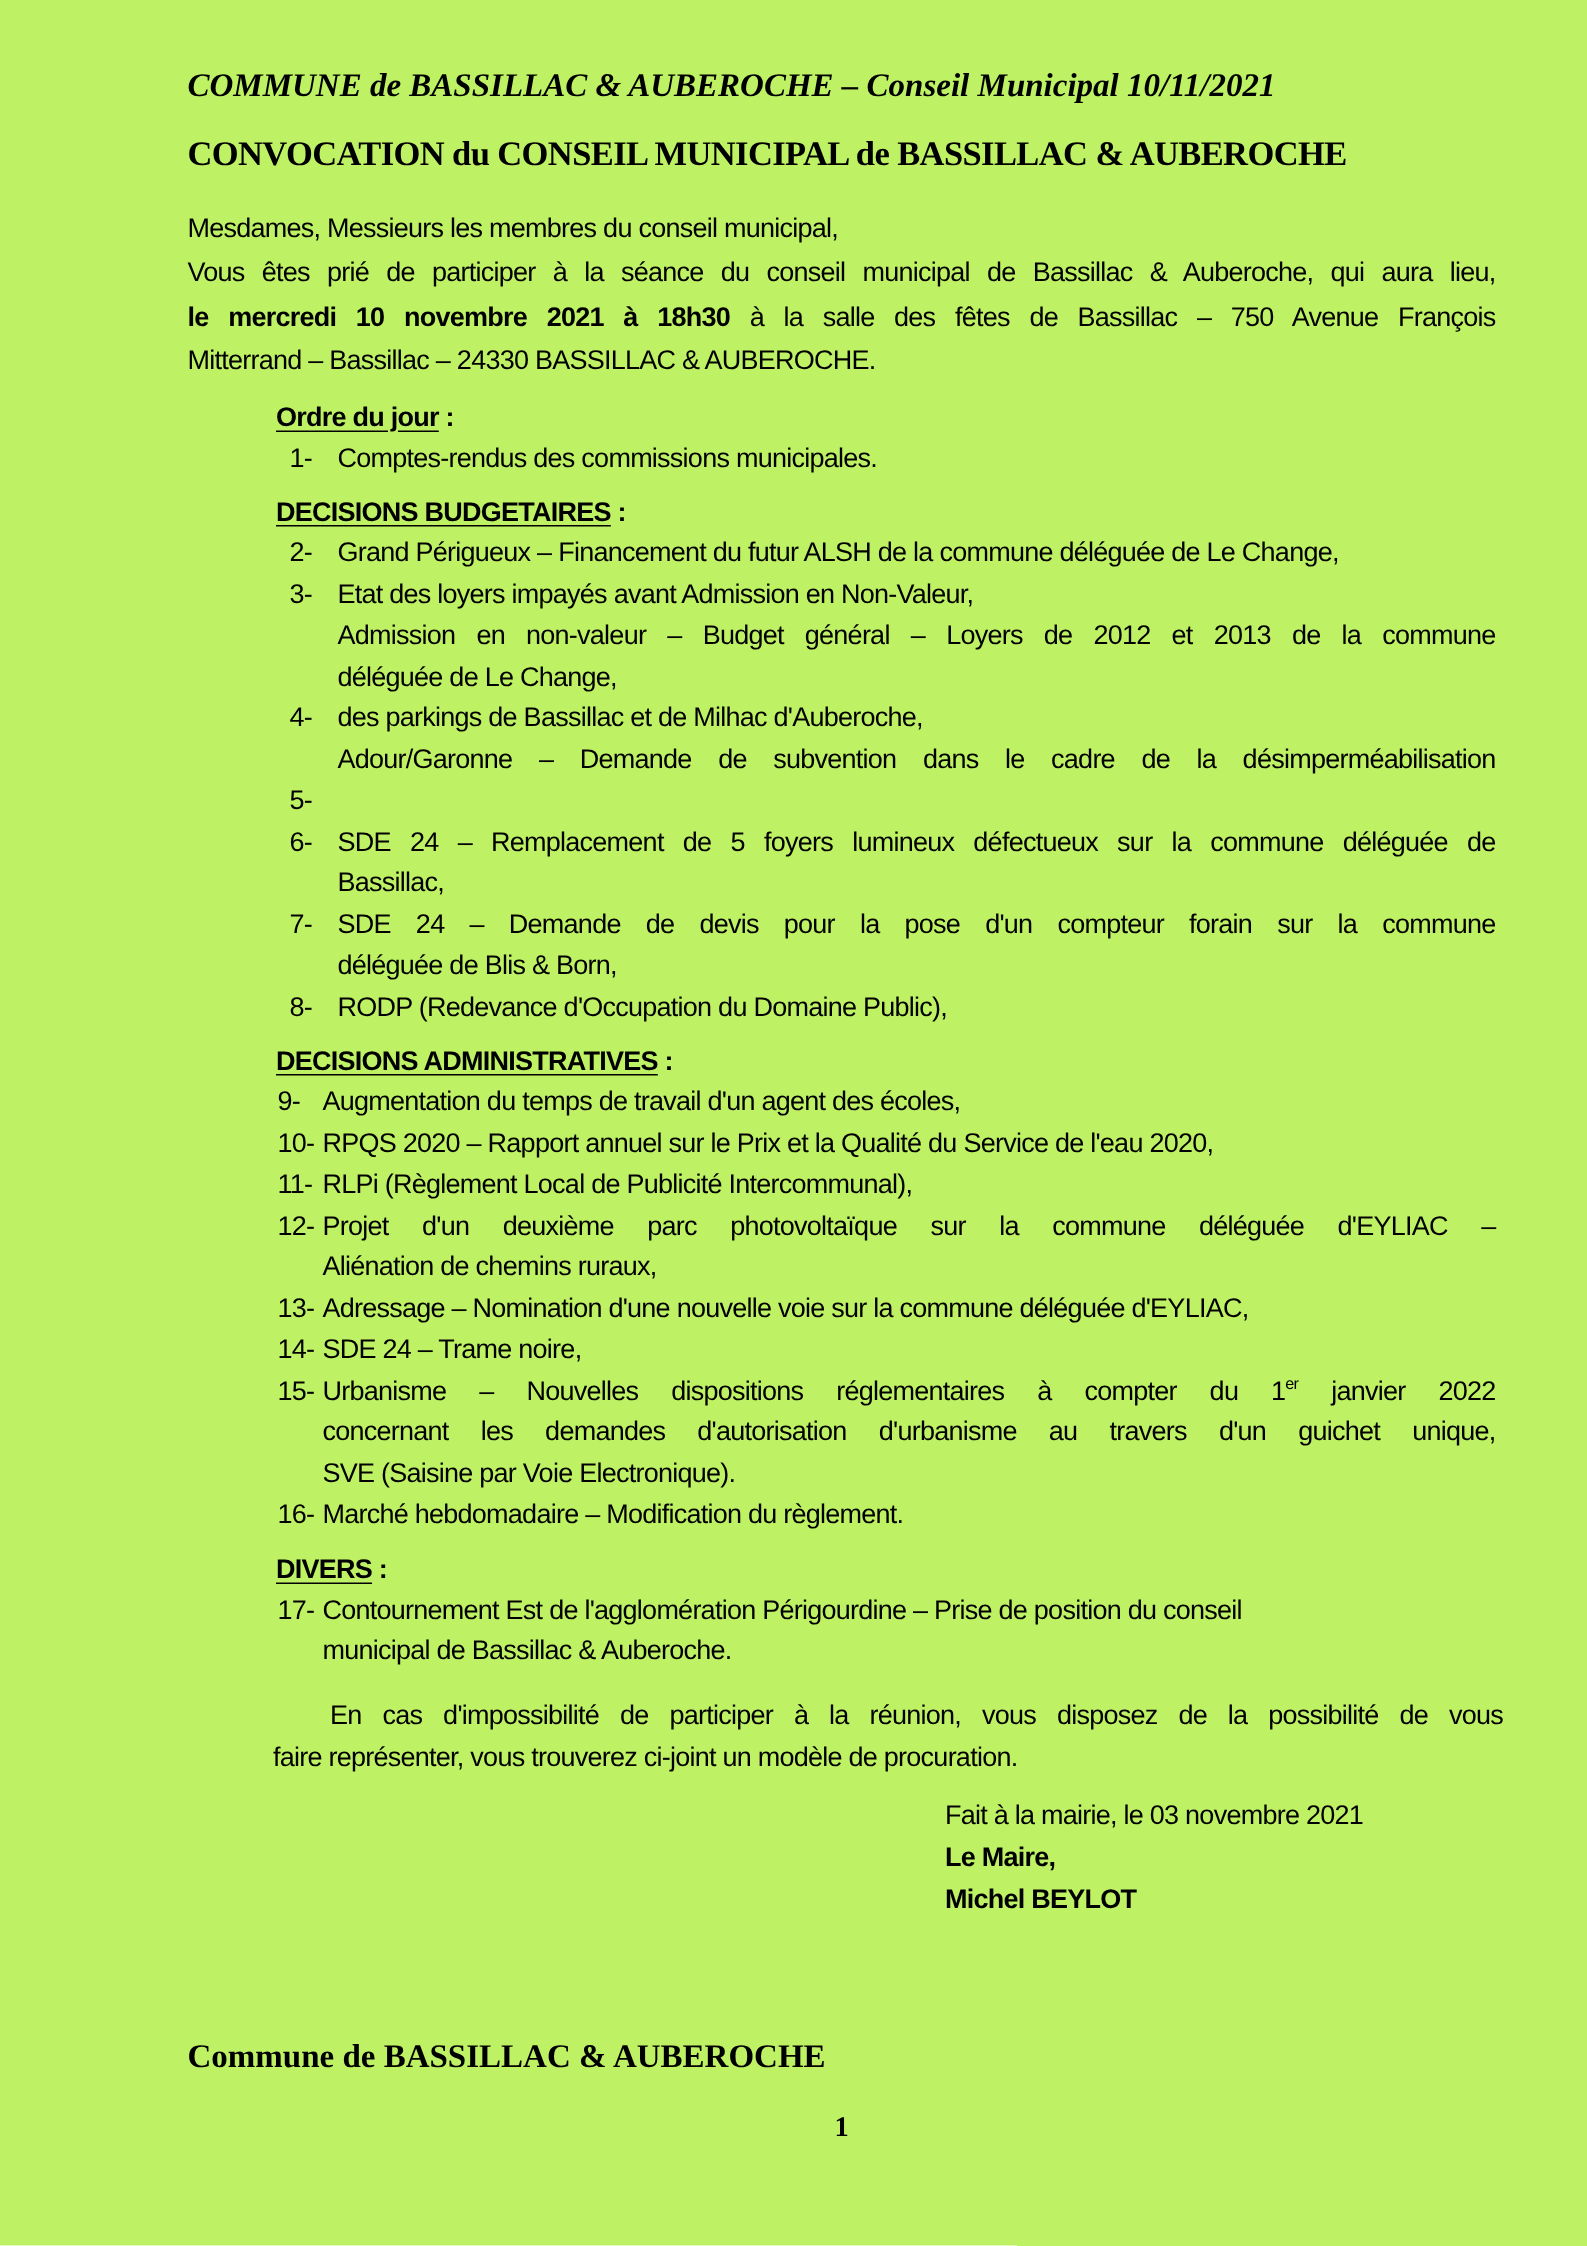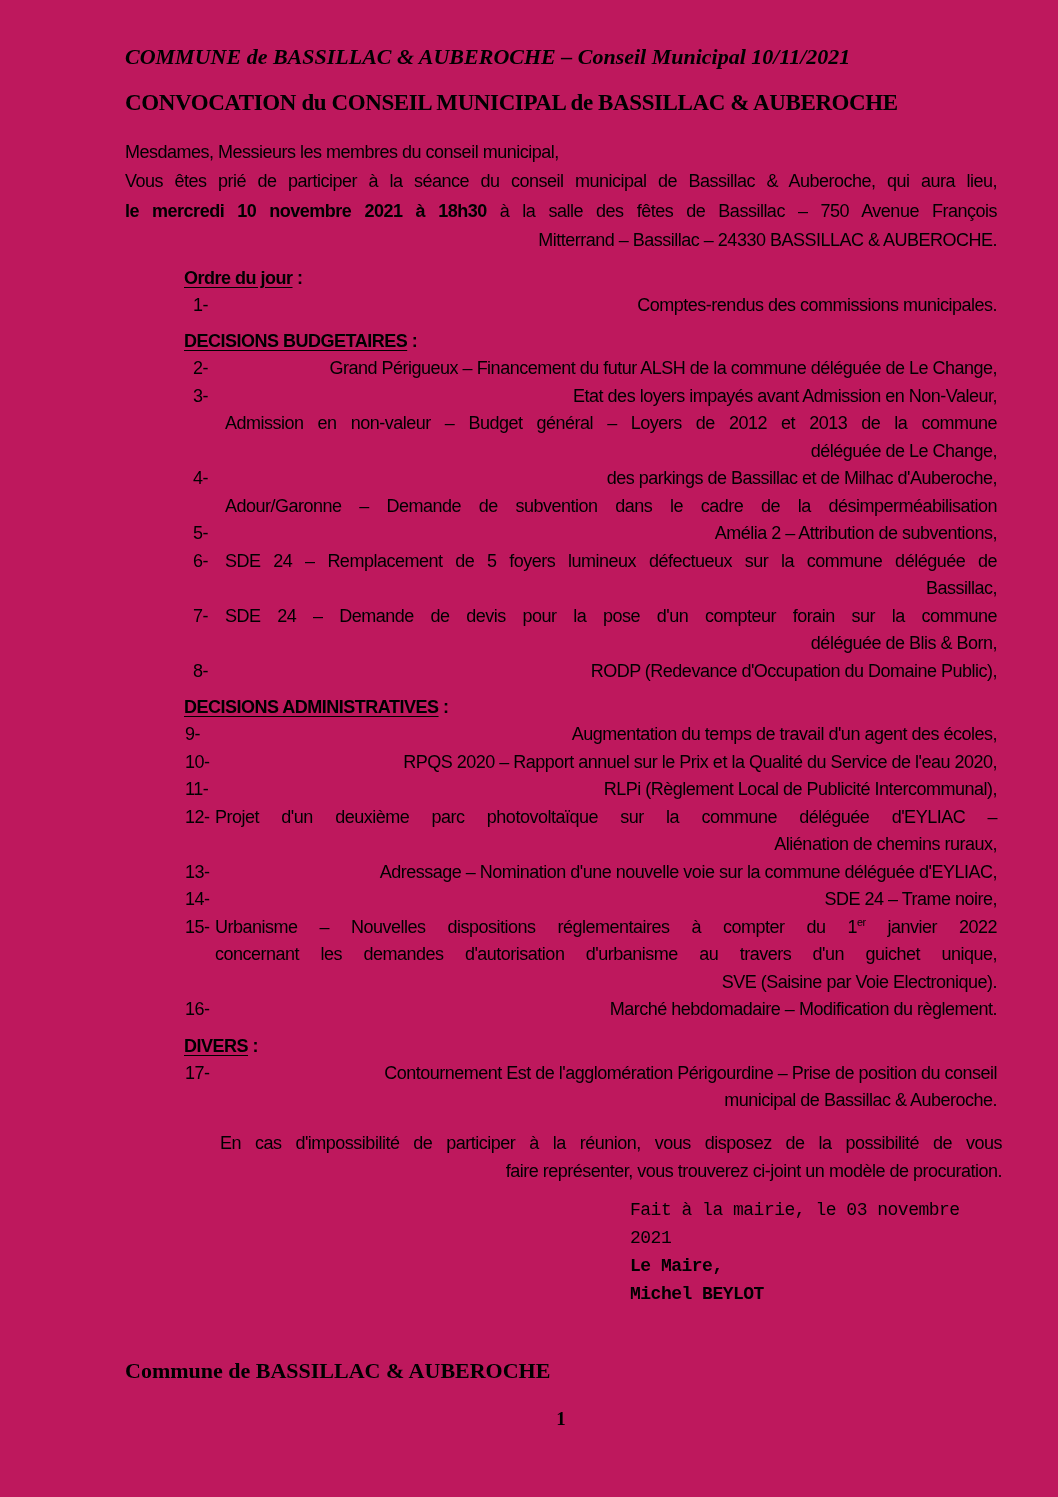--- a/index.html
+++ b/index.html
@@ -1,19 +1,19 @@
 <!DOCTYPE html>
 <html lang="fr"><head>
 <meta charset="utf-8">
 <style>
   html,body{margin:0;padding:0;background:#ffffff;}
   .page{
     position:relative;
     width:1058px;height:1497px;
-    background:#be185d;
+    background:#bef264;
     overflow:hidden;
     color:#000000;
   }
   .content{
     position:absolute;left:125px;top:0;width:872px;
     font-family:"Liberation Sans",sans-serif;
     font-size:18px;
     letter-spacing:-0.5px;
     color:#000000;
   }
@@ -25,32 +25,32 @@
     letter-spacing:0;
   }
   .doc-title{
     margin-top:15px;
     font-family:"Liberation Serif",serif;
     font-weight:700;font-size:23px;line-height:32px;
     letter-spacing:-0.4px;
   }
   .salutation{margin-top:19px;line-height:28px;}
   .intro{margin-top:1px;line-height:29.5px;}
-  .tline{text-align:right;}
+  .tline{text-align:left;}
   .tline.just{text-align:justify;text-align-last:justify;}
   .sec-heading{margin-left:59px;margin-top:8px;line-height:28px;font-weight:700;}
   .sec-heading .lbl{text-decoration:underline;text-underline-offset:3px;}
   .list .item{display:flex;line-height:27.5px;}
   .item .num{flex:0 0 auto;}
   .gA .num{margin-left:68px;width:32px;}
   .gB .num{margin-left:60px;width:30px;}
   .item .ibody{flex:1 1 auto;min-width:0;}
   .closing{margin-left:57px;width:820px;margin-top:14px;line-height:28px;}
   .closing .tline:first-child{text-indent:38px;}
-  .signature{margin-left:505px;margin-top:11px;line-height:28px;font-family:Liberation Mono, monospace;}
+  .signature{margin-left:505px;margin-top:11px;line-height:28px;}
   .b{font-weight:700;}
   sup{font-size:0.6em;line-height:0;}
   .footer{
     position:absolute;left:125px;top:1356px;
     font-family:"Liberation Serif",serif;
     font-weight:700;font-size:22px;line-height:29px;
   }
   .page-number{
     position:absolute;left:125px;top:1408px;width:872px;
     text-align:center;
@@ -99,23 +99,20 @@
           </div>
           <div class="item">
             <span class="num">4-</span>
             <div class="ibody">
               <div class="tline"><span>des parkings de Bassillac et de Milhac d'Auberoche,</span></div>
               <div class="tline just"><span>Adour/Garonne – Demande de subvention dans le cadre de la désimperméabilisation</span></div>
             </div>
           </div>
           <div class="item">
             <span class="num">5-</span>
-            <div class="ibody">
-              <div class="tline"><span>Amélia 2 – Attribution de subventions,</span></div>
-            </div>
           </div>
           <div class="item">
             <span class="num">6-</span>
             <div class="ibody">
               <div class="tline just"><span>SDE 24 – Remplacement de 5 foyers lumineux défectueux sur la commune déléguée de</span></div>
               <div class="tline"><span>Bassillac,</span></div>
             </div>
           </div>
           <div class="item">
             <span class="num">7-</span>

